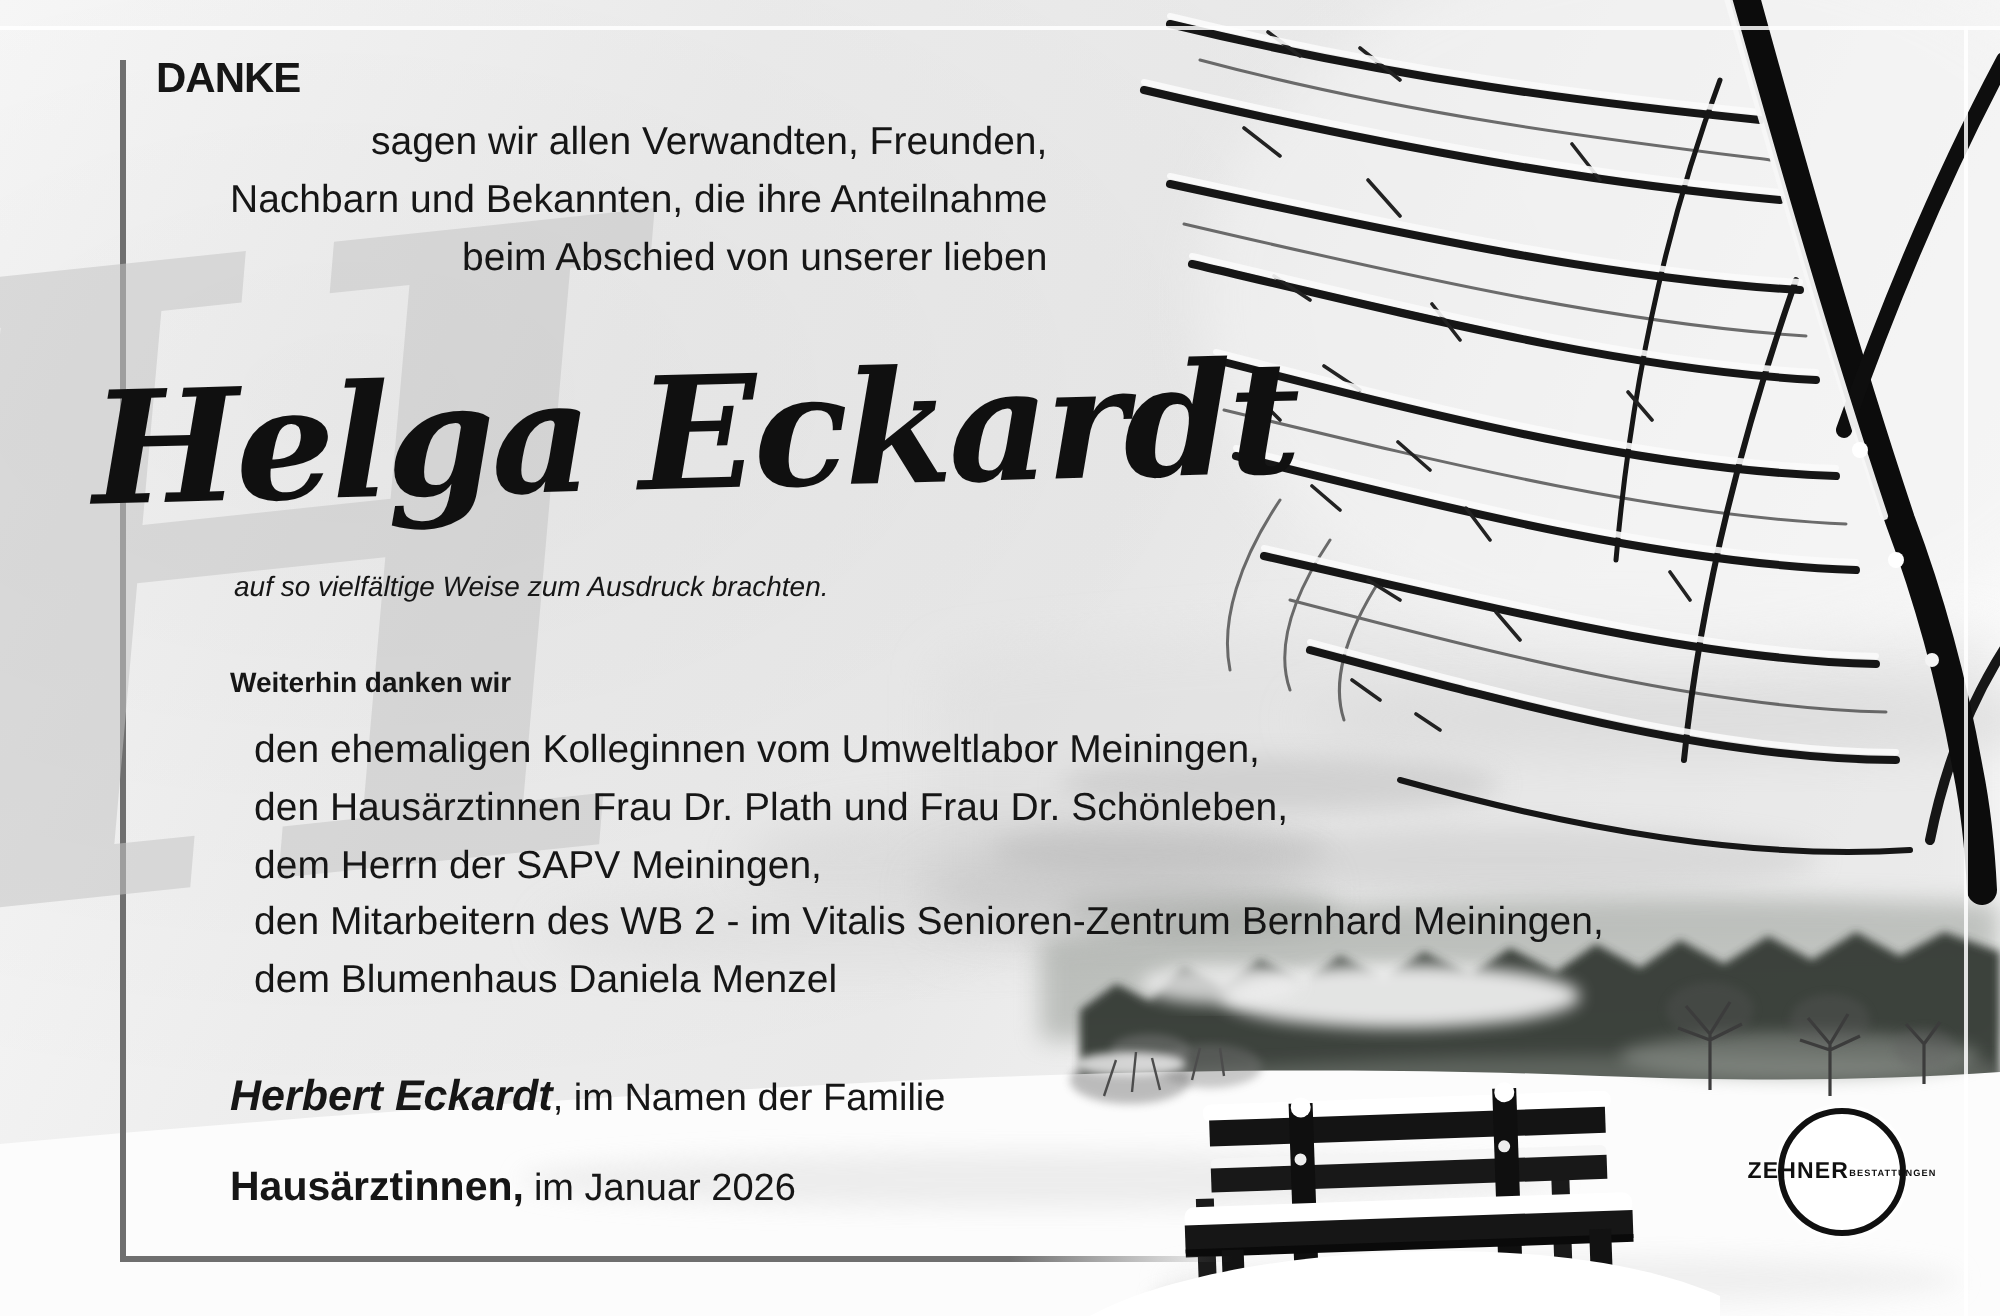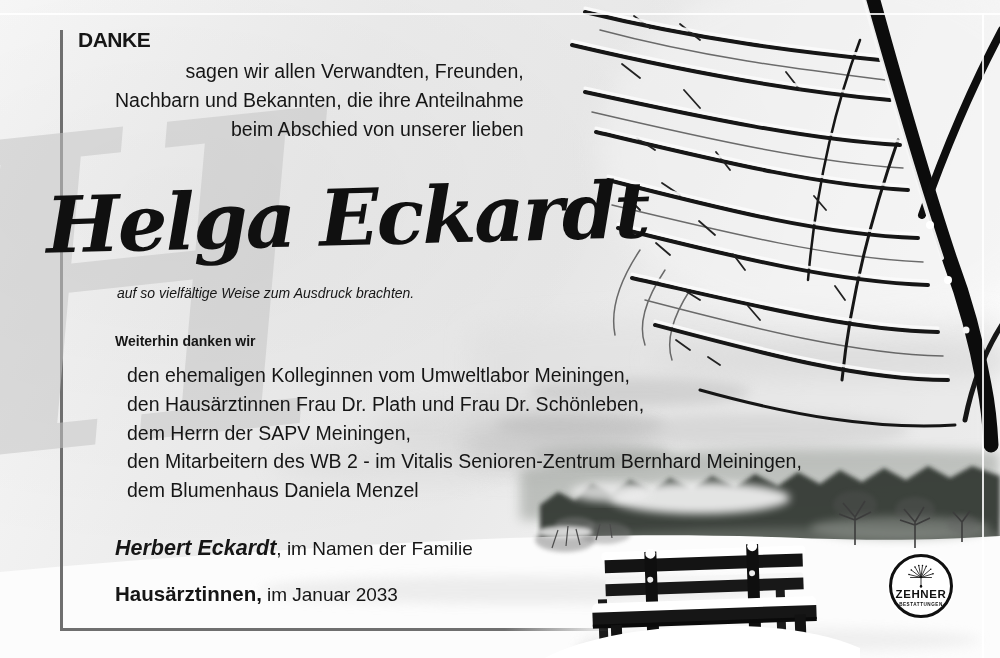--- a/index.html
+++ b/index.html
@@ -38,21 +38,21 @@
   .thanks{position:absolute;left:127px;top:361px;font-size:19.5px;line-height:28.8px;}
   .signature{position:absolute;left:115px;top:536px;font-size:19px;}
   .signature b{font-size:21.5px;font-style:italic;}
   .placedate{position:absolute;left:115px;top:582px;font-size:19px;}
   .placedate b{font-size:20.5px;}
   .placedate .date{margin-left:5px;}
   
   .logo{
     position:absolute;left:889px;top:554px;width:64px;height:64px;z-index:8;
     background:#fff;border:3.5px solid #101010;border-radius:50%;
-    box-sizing:border-box;display:flex;flex-direction:column;align-items:center;justify-content:center;
+    box-sizing:border-box;display:flex;flex-direction:row;align-items:center;justify-content:center;
     box-shadow:0 0 0 2px rgba(255,255,255,.6);
   }
   .logo .brand{font-size:11.5px;font-weight:700;letter-spacing:.6px;color:#101010;line-height:1;margin-top:1px;}
   .logo .sub{font-size:4.6px;font-weight:700;letter-spacing:.55px;color:#101010;line-height:1;margin-top:2px;}
 </style>
 </head>
 <body>
 
 <div class="page">
 
@@ -216,21 +216,21 @@
     <div class="thanks">
       <div>den ehemaligen Kolleginnen vom Umweltlabor Meiningen,</div>
       <div>den Hausärztinnen Frau Dr. Plath und Frau Dr. Schönleben,</div>
       <div>dem Herrn der SAPV Meiningen,</div>
       <div>den Mitarbeitern des WB 2 - im Vitalis Senioren-Zentrum Bernhard Meiningen,</div>
       <div>dem Blumenhaus Daniela Menzel</div>
     </div>
 
     <div class="signature"><b>Herbert Eckardt</b><span>, im Namen der Familie</span></div>
 
-    <div class="placedate"><b>Hausärztinnen,</b><span class="date">im Januar 2033</span></div>
+    <div class="placedate"><b>Hausärztinnen,</b><span class="date">im Januar 2026</span></div>
   </div>
 
   <div class="logo">
     <svg width="30" height="24" viewBox="0 0 40 32">
       <g stroke="#101010" stroke-width="1.1" fill="none" stroke-linecap="round">
         <path d="M20,18 L4,14 M20,18 L7,8 M20,18 L12,4 M20,18 L17,2 M20,18 L22,2 M20,18 L27,3 M20,18 L33,7 M20,18 L36,13 M20,18 L6,18 M20,18 L34,18"></path>
         <path d="M20,18 L20,27"></path>
       </g>
       <circle cx="4" cy="14" r="1" fill="#101010"></circle>
         <circle cx="7" cy="8" r="1" fill="#101010"></circle>

